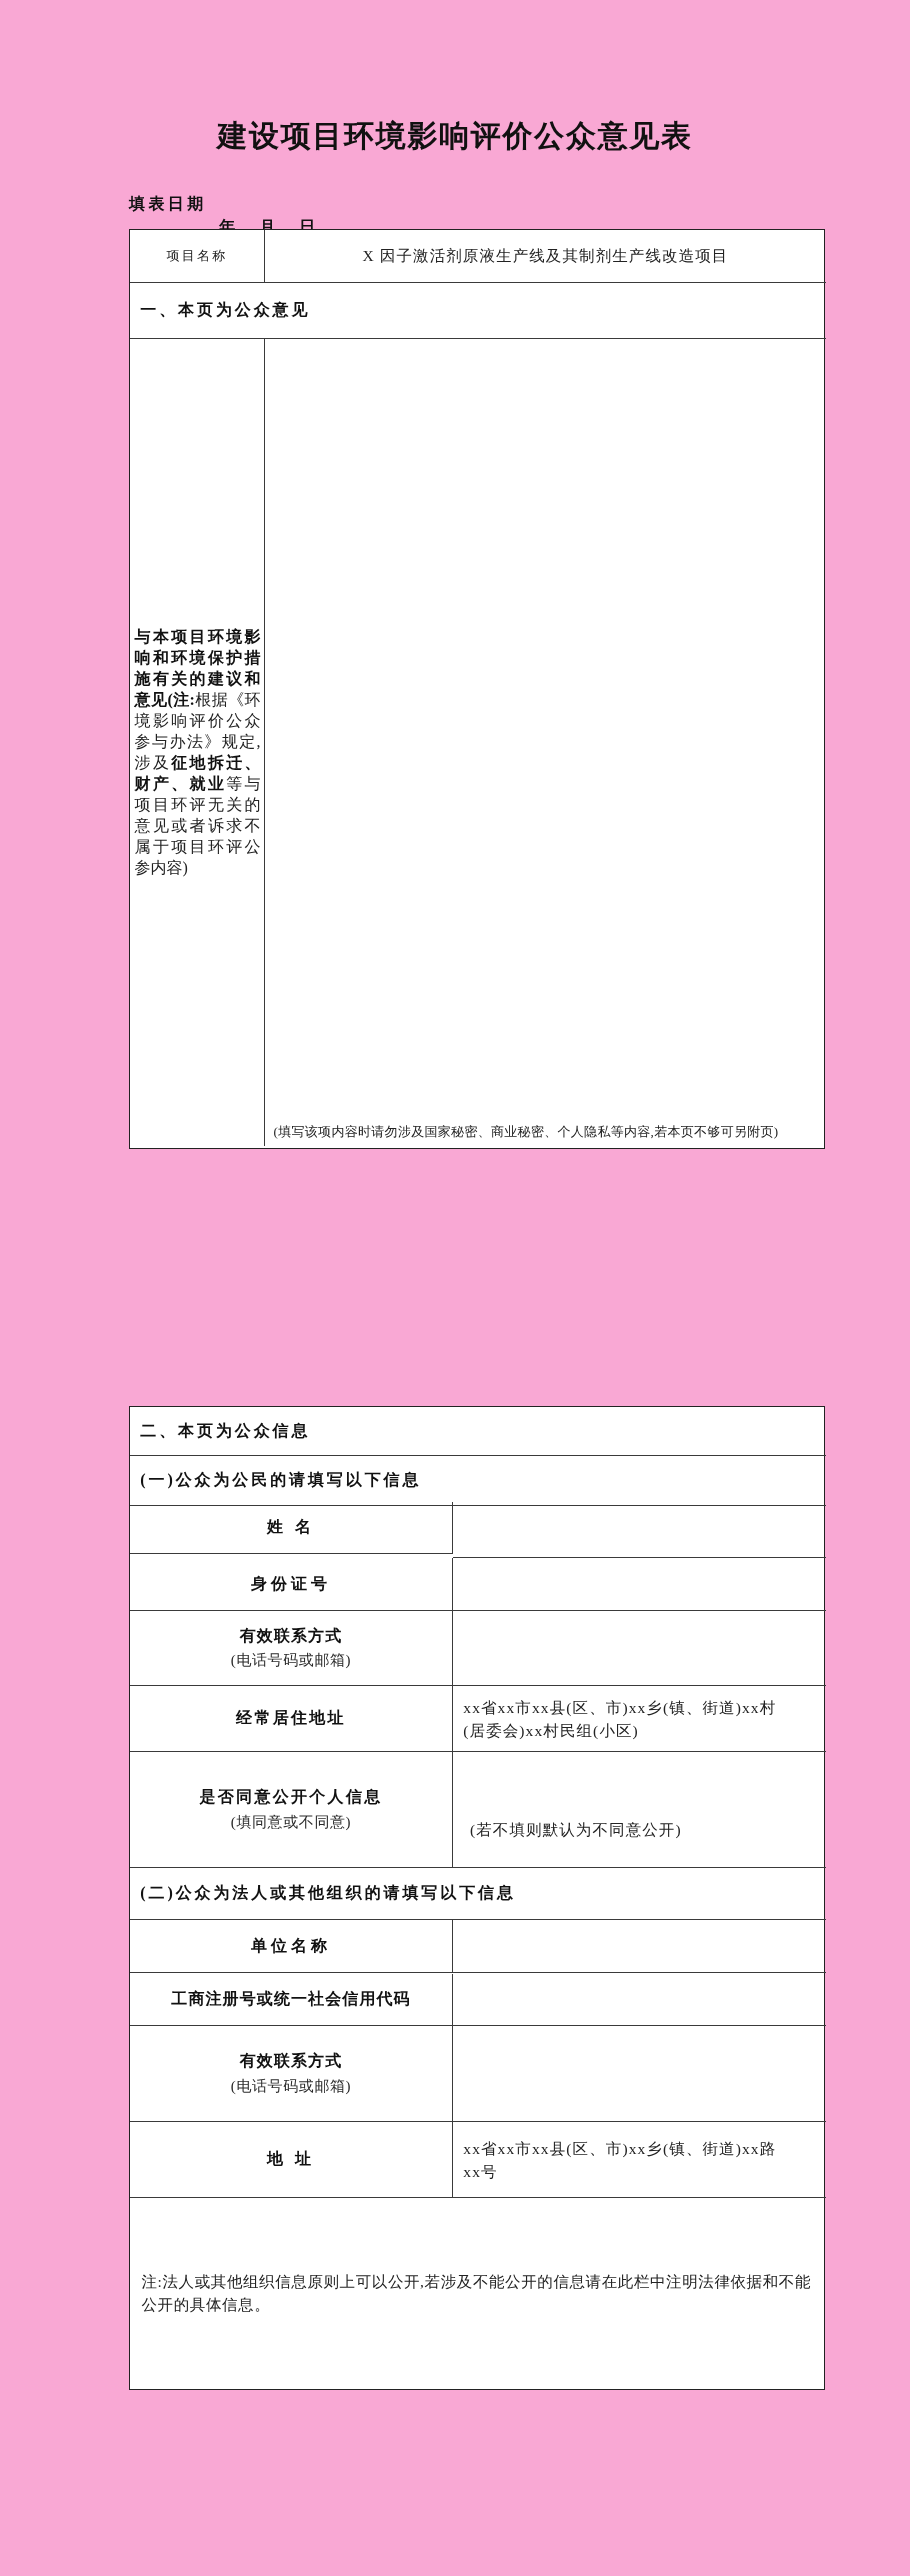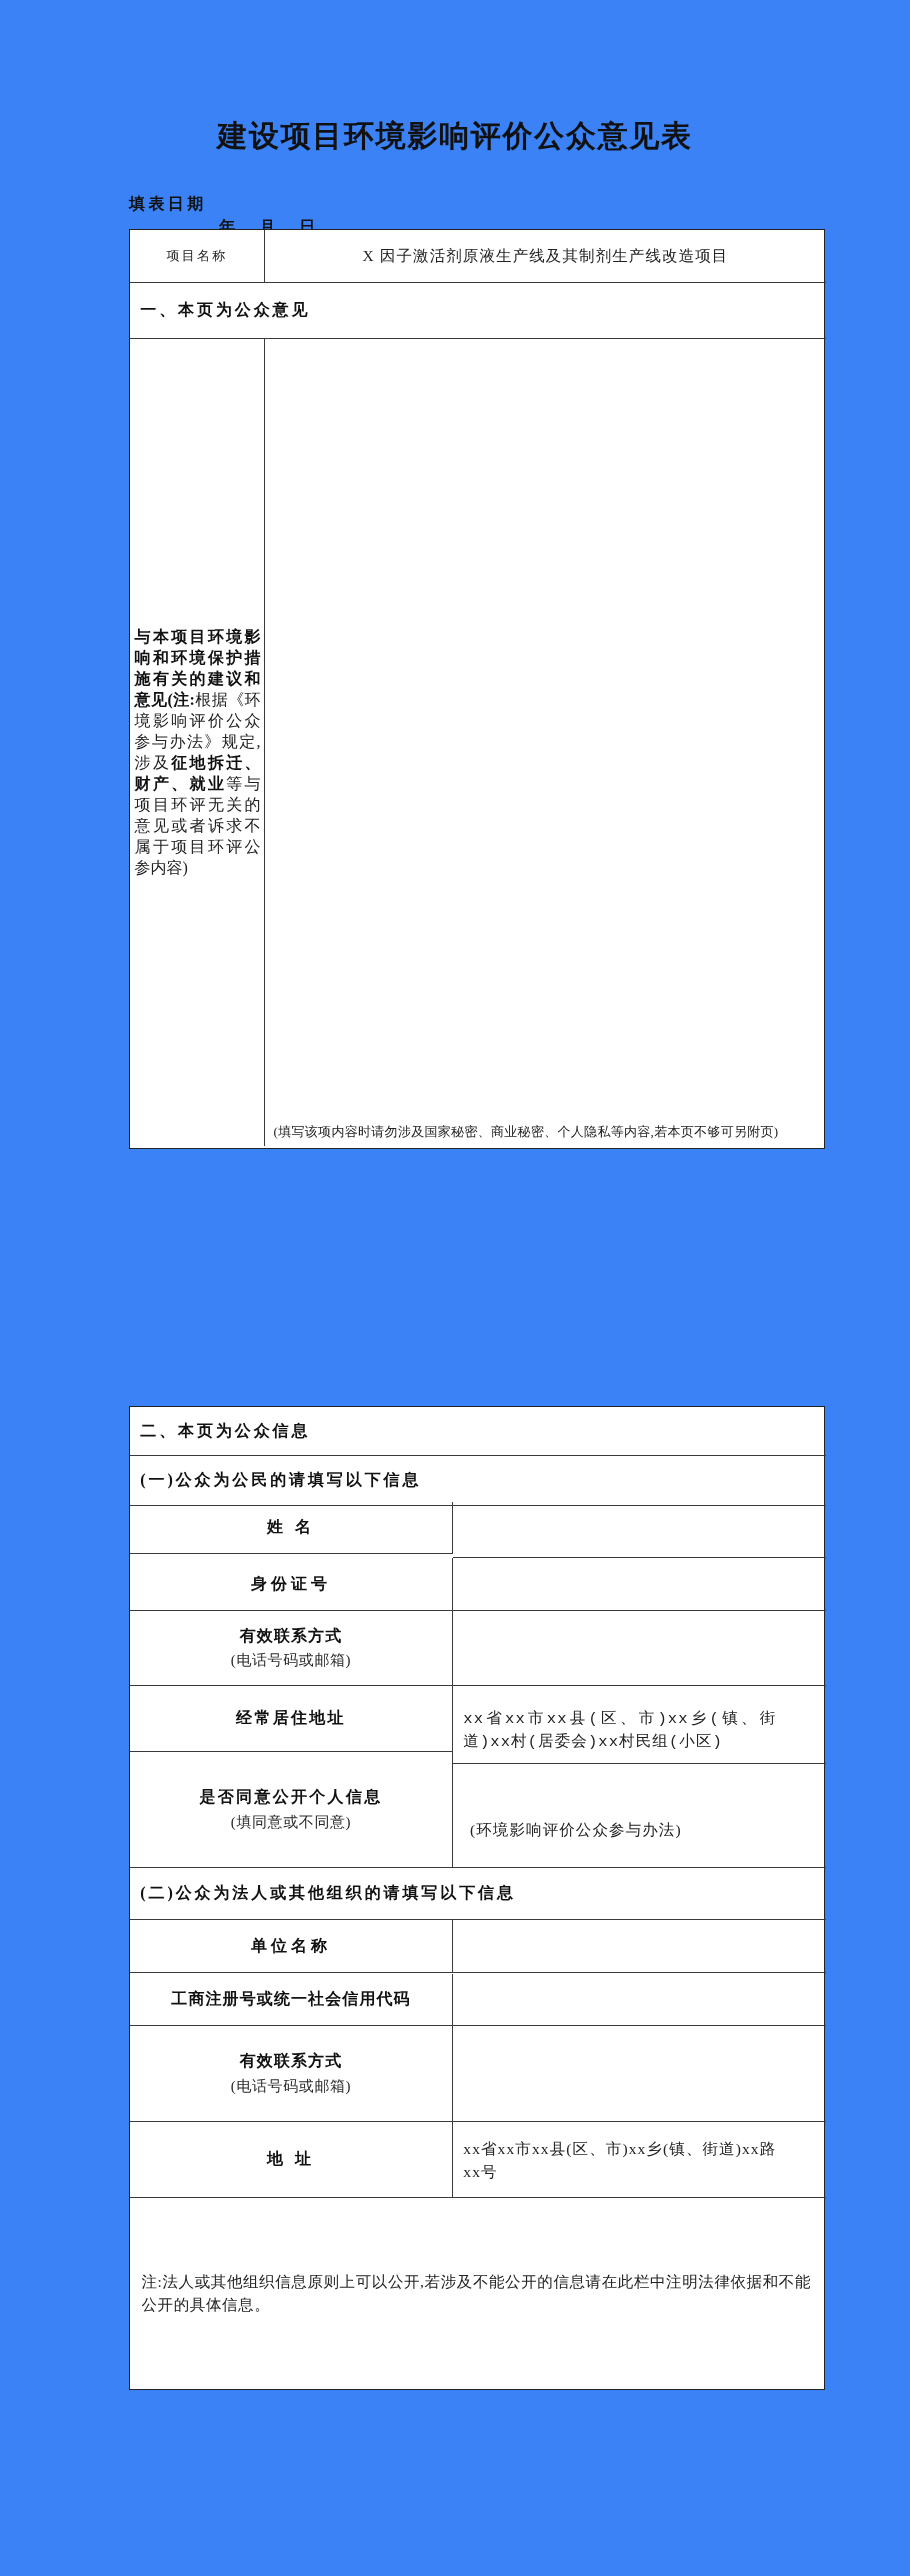--- a/index.html
+++ b/index.html
@@ -1,17 +1,17 @@
 <!DOCTYPE html>
 <html style="font-size:9.2px"><head>
 <meta charset="utf-8">
 <style>
   html,body { margin:0; padding:0; background:#fff; }
   .page {
-    position:relative; width:910px; height:2576px; background:#3b82f6;
+    position:relative; width:910px; height:2576px; background:#f9a8d4;
     font-family:"Liberation Serif","DejaVu Serif",serif; color:#1a1a1a;
     overflow:hidden;
   }
   .abs { position:absolute; box-sizing:border-box; }
 
   
   .doc-title {
     left:0; right:0; top:116px; text-align:center;
     font-family:"Liberation Sans","DejaVu Sans",sans-serif;
     font-weight:700; font-size:30px; letter-spacing:1.7px; color:#111;
@@ -120,30 +120,30 @@
 
     <div class="cell b-r b-b lbl-cell" style="left:0; top:204px; width:323px; height:75px;">
       <span class="lbl ls2">有效联系方式</span>
       <span class="sublbl">(电话号码或邮箱)</span>
     </div>
     <div class="cell b-b" style="left:323px; top:204px; width:373px; height:75px;"></div>
 
     <div class="cell b-r b-b lbl-cell" style="left:0; top:279px; width:323px; height:66px;">
       <span class="lbl ls4">经常居住地址</span>
     </div>
-    <div class="cell b-b val-cell" style="left:323px; top:291px; width:373px; height:66px;font-family:Liberation Mono, monospace;">
+    <div class="cell b-b val-cell" style="left:323px; top:279px; width:373px; height:66px;">
       <div class="val-text">xx省xx市xx县(区、市)xx乡(镇、街道)xx村(居委会)xx村民组(小区)</div>
     </div>
 
     <div class="cell b-r b-b lbl-cell" style="left:0; top:345px; width:323px; height:116px;">
       <span class="lbl ls4">是否同意公开个人信息</span>
       <span class="sublbl">(填同意或不同意)</span>
     </div>
     <div class="cell b-b" style="left:323px; top:345px; width:373px; height:116px;">
-      <div class="consent-note">(环境影响评价公众参与办法)</div>
+      <div class="consent-note">(若不填则默认为不同意公开)</div>
     </div>
 
     <div class="cell b-b hdr-row" style="left:0; top:461px; width:696px; height:52px;">
       <span>(二)公众为法人或其他组织的请填写以下信息</span>
     </div>
 
     <div class="cell b-r b-b lbl-cell" style="left:0; top:513px; width:323px; height:53px;">
       <span class="lbl ls7">单位名称</span>
     </div>
     <div class="cell b-b" style="left:323px; top:513px; width:373px; height:53px;"></div>

